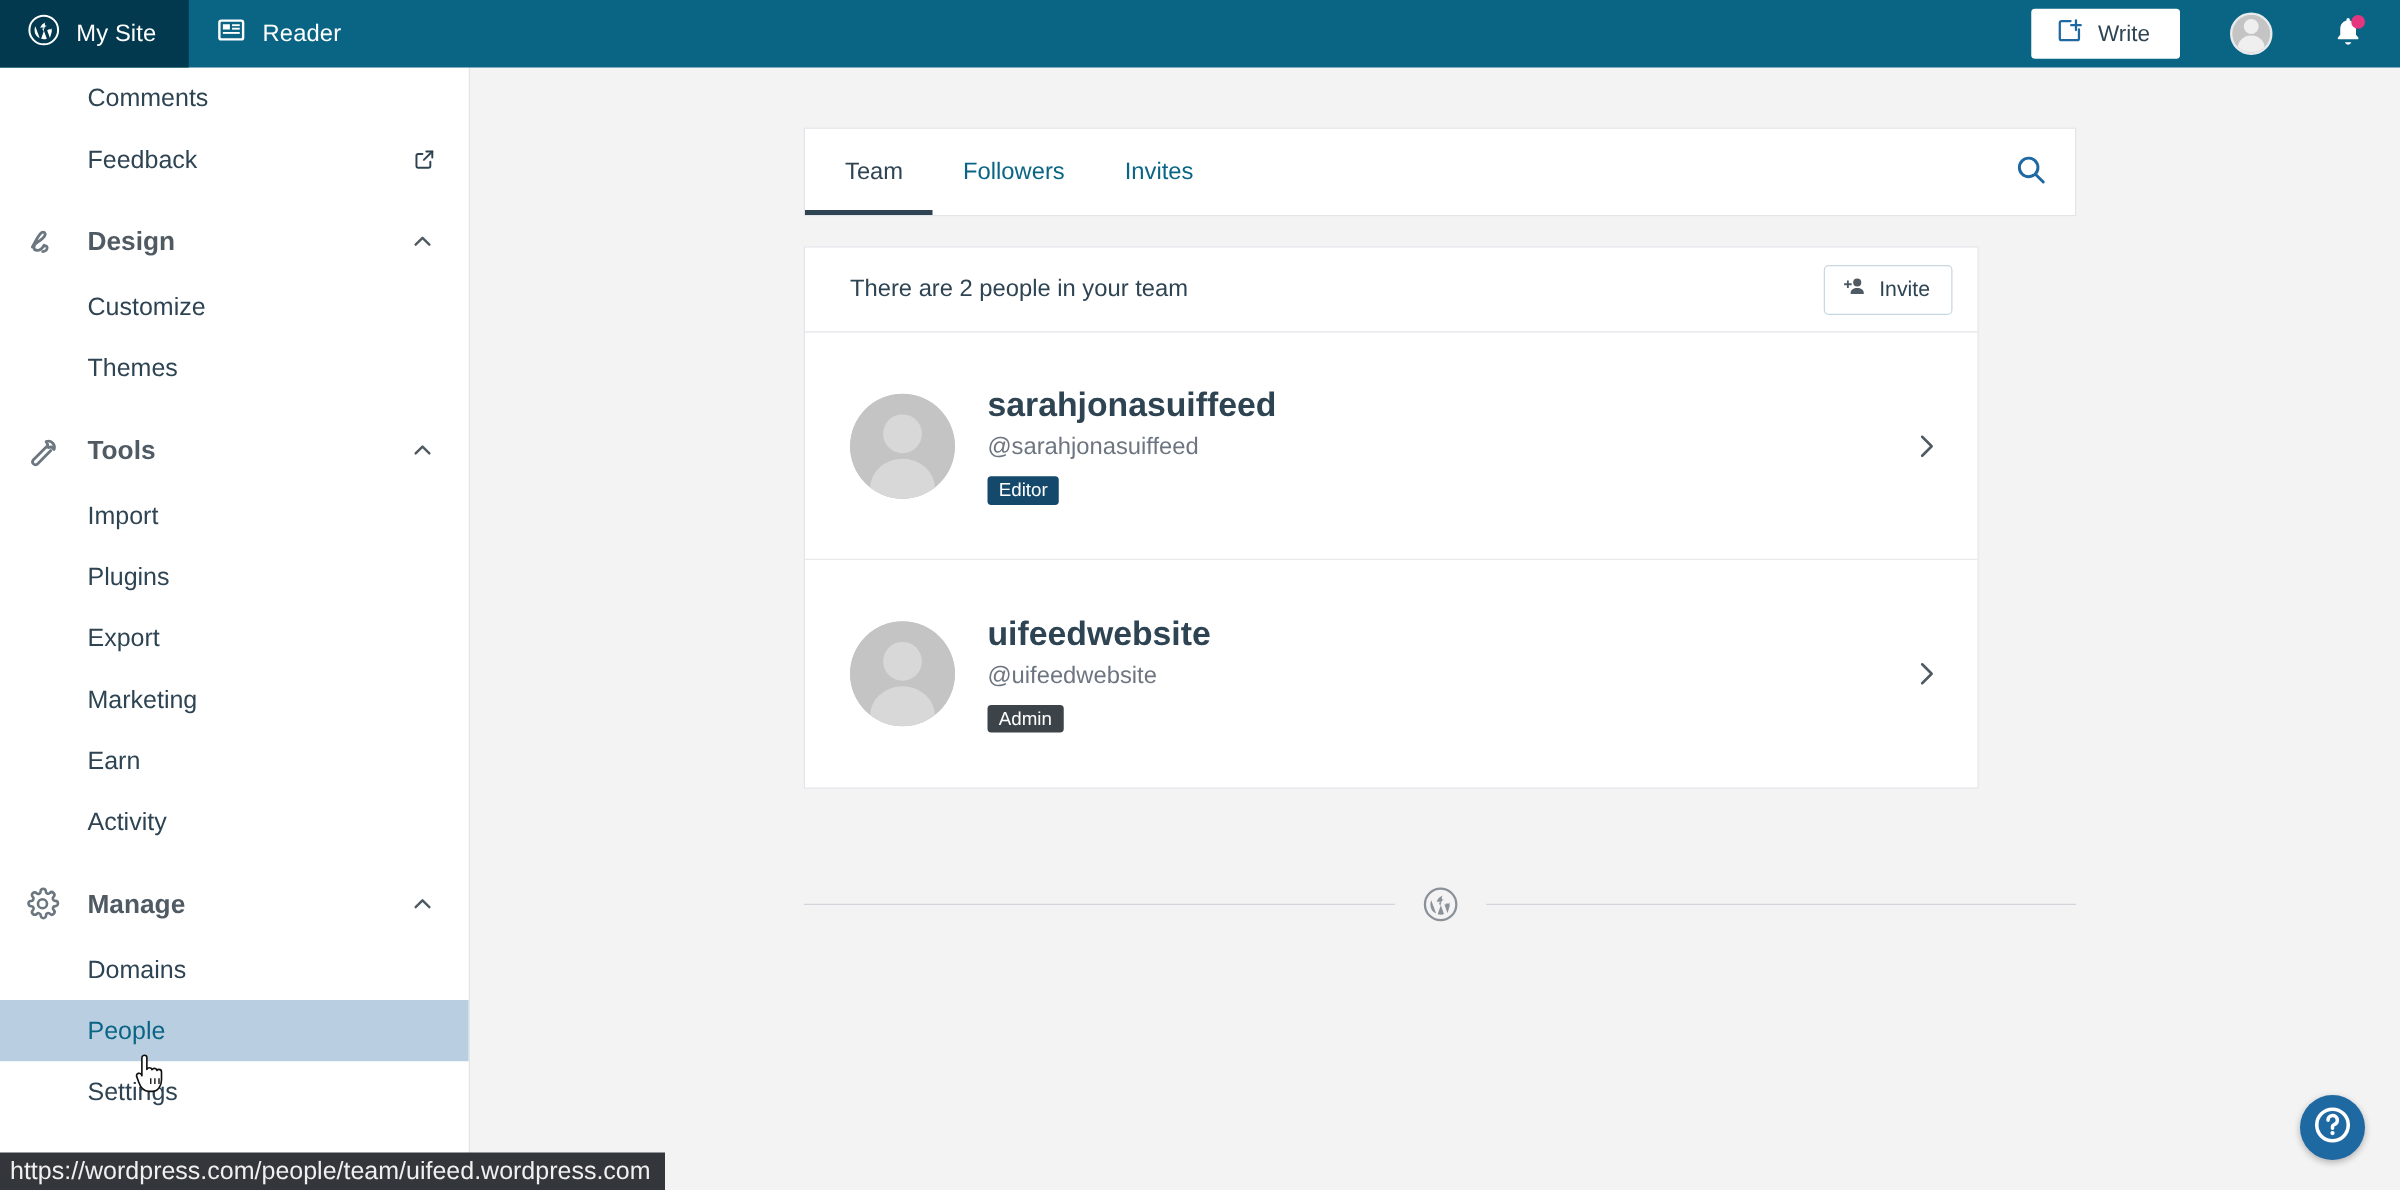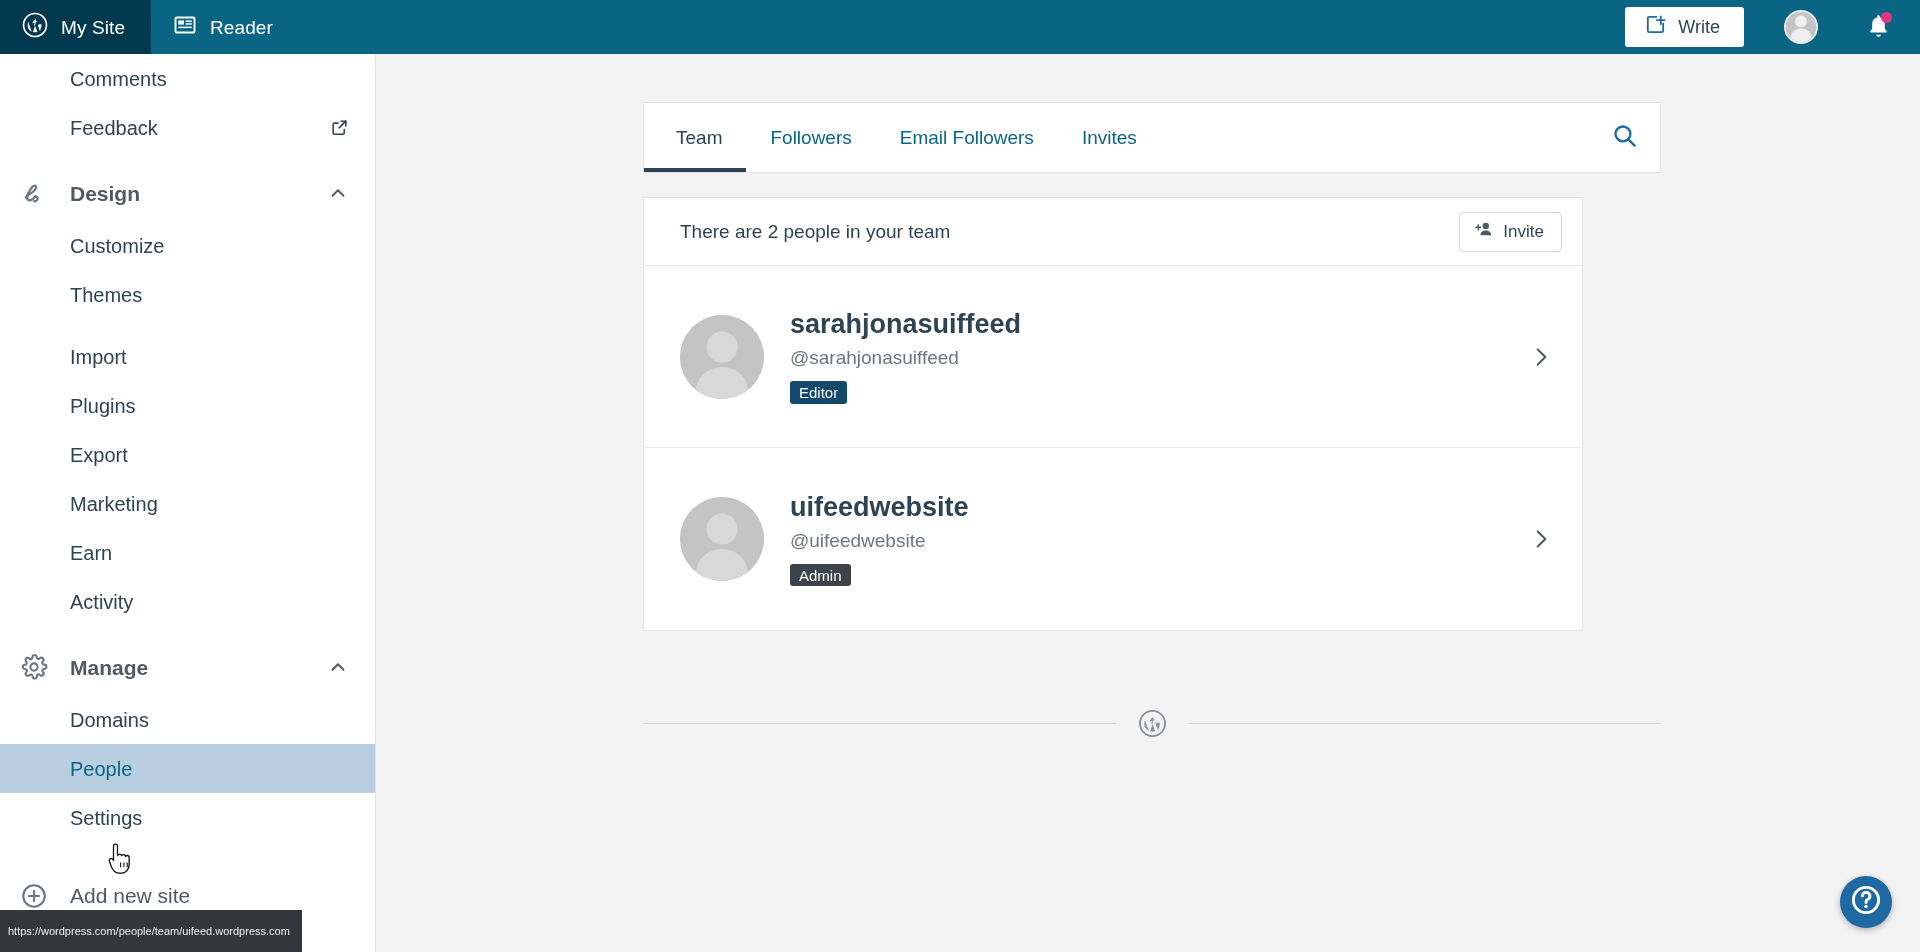--- a/index.html
+++ b/index.html
@@ -209,24 +209,24 @@
     background: #1f69a3;
     display: flex; align-items: center; justify-content: center;
     cursor: pointer;
     box-shadow: 0 2px 6px rgba(0,0,0,.28);
     z-index: 50;
   }
 
   
   .statusbar {
     position: absolute; left: 0; bottom: 0;
-    height: 42px;
+    height: 30px;
     background: #33373b;
     color: #f0f0f0;
-    font-size: 11px;
+    font-size: 20px;
     display: flex; align-items: center;
     padding: 0 12px 0 8px;
     z-index: 70;
     white-space: nowrap;
   }
 </style>
 </head>
 <body>
 
 <div class="masthead">
@@ -324,20 +324,34 @@
 
   <div class="side-item sub">
     <span class="txt">Customize</span>
   </div>
   <div class="side-item sub">
     <span class="txt">Themes</span>
   </div>
 
   <div class="side-gap"></div>
 
+  <div class="side-header">
+    <span class="hicon">
+      <svg width="28" height="28" viewBox="0 0 24 24" fill="none" stroke="#6c7781" stroke-width="1.9" stroke-linecap="round" stroke-linejoin="round">
+        <path d="M14.5 6.2a4.2 4.2 0 0 1 5.4 5.4l-1.7-1.7-2.2.5-.5-2.2z"></path>
+        <path d="M14.9 9.6 5.6 18.9a2 2 0 0 0 2.8 2.8l9.3-9.3"></path>
+      </svg>
+    </span>
+    <span class="htxt">Tools</span>
+    <span class="chev">
+      <svg width="22" height="22" viewBox="0 0 24 24" fill="none" stroke="#4f5a63" stroke-width="2.1" stroke-linecap="round" stroke-linejoin="round">
+          <path d="M6 15l6-6 6 6"></path>
+        </svg>
+    </span>
+  </div>
 
   <div class="side-item sub">
     <span class="txt">Import</span>
   </div>
   <div class="side-item sub">
     <span class="txt">Plugins</span>
   </div>
   <div class="side-item sub">
     <span class="txt">Export</span>
   </div>
@@ -401,23 +415,20 @@
 
 <div class="content">
 
   <div class="panel tabs-panel">
     <div class="tabs">
       <div class="tab active">
         <span>Team</span>
       </div>
       <div class="tab">
         <span>Followers</span>
-      </div>
-      <div class="tab">
-        <span>Email Followers</span>
       </div>
       <div class="tab">
         <span>Invites</span>
       </div>
     </div>
     <div class="tabs-spacer"></div>
     <div class="search-btn">
       <span>
         <svg width="27" height="27" viewBox="0 0 24 24" fill="none" stroke="#1f69a3" stroke-width="2.1" stroke-linecap="round">
           <circle cx="10.6" cy="10.6" r="6.6"></circle>

